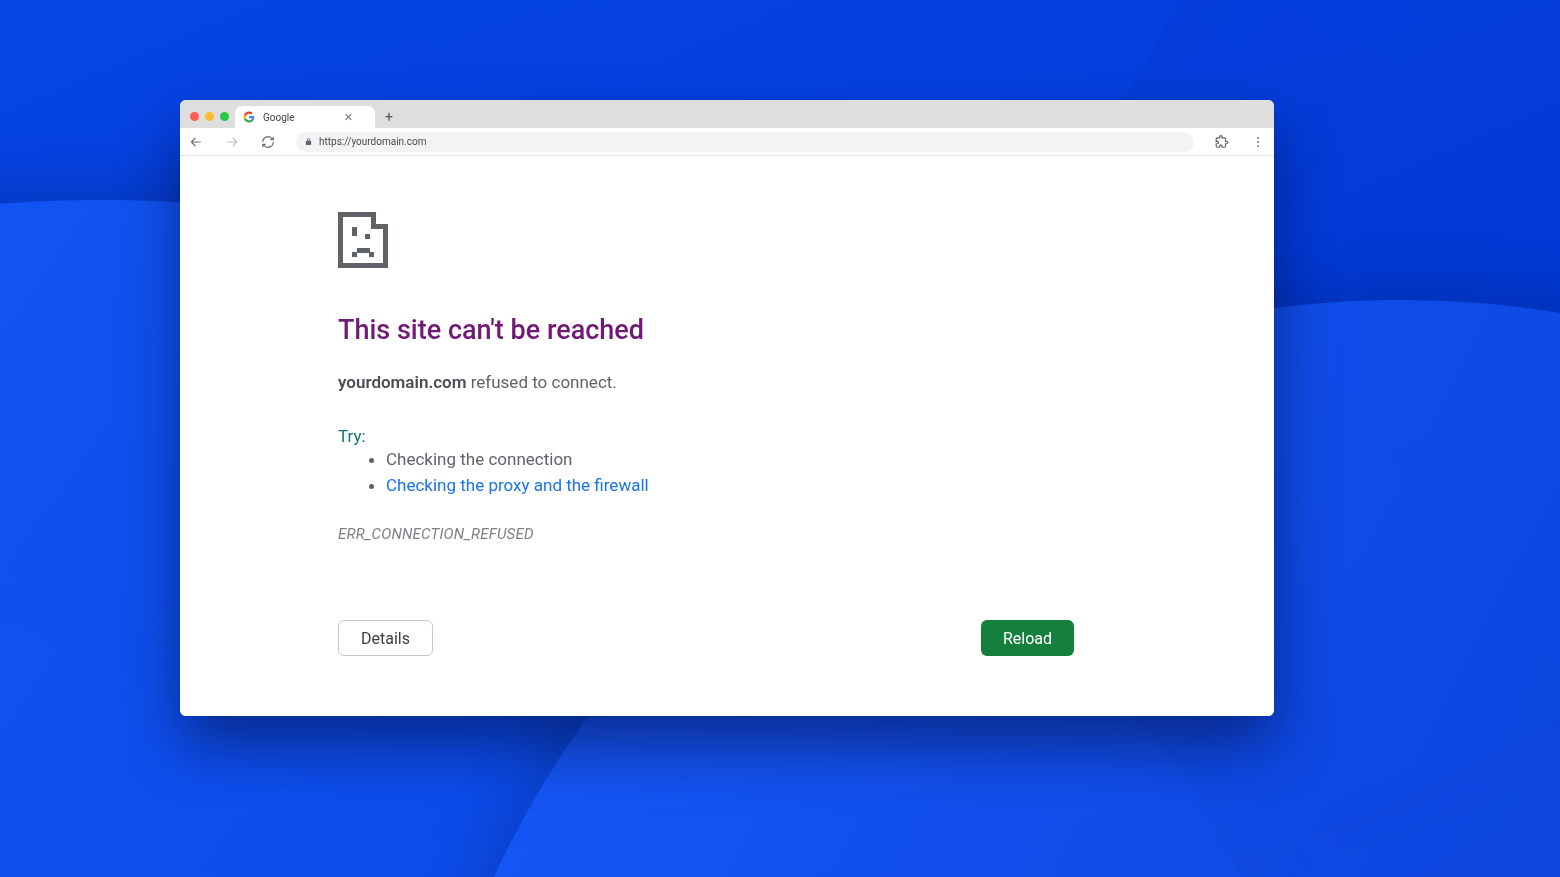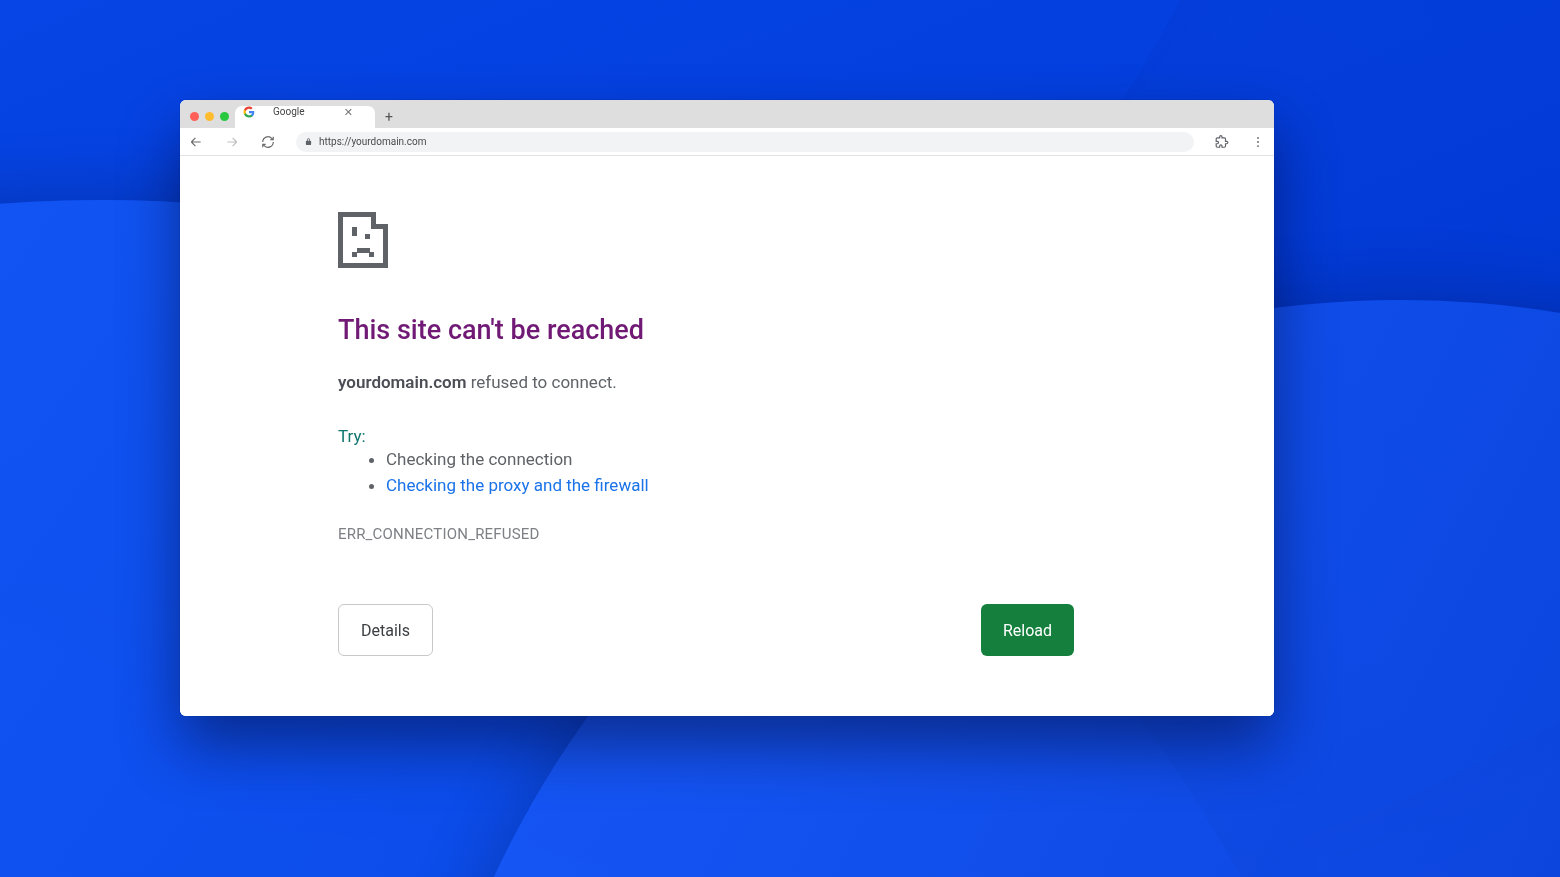--- a/index.html
+++ b/index.html
@@ -42,23 +42,23 @@
       padding: 0 6px 7px 4px;
     }
     .tl { width: 9px; height: 9px; border-radius: 50%; }
     .tl-close { background: #ff5f57; }
     .tl-min { background: #febc2e; }
     .tl-max { background: #28c840; }
     .tab {
       background: #fff;
       width: 140px; height: 22px;
       border-top-left-radius: 7px; border-top-right-radius: 7px;
-      display: flex; align-items: flex-start;
+      display: flex; align-items: center;
       padding: 0 22px 0 8px;
-      gap: 18px;
+      gap: 8px;
       font-size: 10px; color: #444;
       position: relative;
     }
     .tab .favicon { width: 12px; height: 12px; flex-shrink: 0; }
     .tab-title { flex: 1; white-space: nowrap; overflow: hidden; text-overflow: ellipsis; }
     .tab-close { font-size: 11px; color: #777; cursor: pointer; }
     .new-tab {
       width: 20px; height: 20px; display: flex; align-items: center; justify-content: center;
       color: #555; font-size: 14px; cursor: pointer; margin-left: 4px; margin-bottom: 1px;
     }
@@ -85,28 +85,28 @@
     .content { flex: 1; background: #fff; padding: 56px 0 0 0; position: relative; }
     .inner { width: 640px; margin-left: 158px; }
     .sad-icon { margin-bottom: 42px; }
     .heading { font-size: 27px; font-weight: 500; color: #701a75; letter-spacing: 0; margin-bottom: 26px; }
     .msg { font-size: 17px; color: #5f6368; margin-bottom: 34px; }
     .msg .domain { font-weight: 600; color: #4b4f55; }
     .try-label { font-size: 17px; color: #0f766e; margin-bottom: 0; }
     .try-list { margin-left: 48px; }
     .try-list li { font-size: 17px; color: #5f6368; line-height: 1.55; }
     .try-list li a { color: #1a73e8; text-decoration: none; }
-    .errcode { margin-top: 26px; font-size: 15px; color: #7d8085; letter-spacing: 0.2px; }
+    .errcode { margin-top: 26px; font-size: 15px; color: #7d8085; letter-spacing: 0.2px; font-style: italic; }
 
     .button-row {
       position: absolute; left: 158px; right: 200px; bottom: 60px;
       display: flex; justify-content: space-between; align-items: center;
     }
     .btn {
-      height: 52px; padding: 0 22px; border-radius: 6px; font-size: 16px;
+      height: 36px; padding: 0 22px; border-radius: 6px; font-size: 16px;
       display: inline-flex; align-items: center; justify-content: center;
       cursor: pointer; border: none;
     }
     .btn-outline { background: #fff; border: 1px solid #c6c8ca; color: #3c4043; }
     .btn-primary { background: #15803d; color: #fff; }
   </style>
 </head>
 <body>
 
 <div class="wallpaper-layer wl1"></div>

